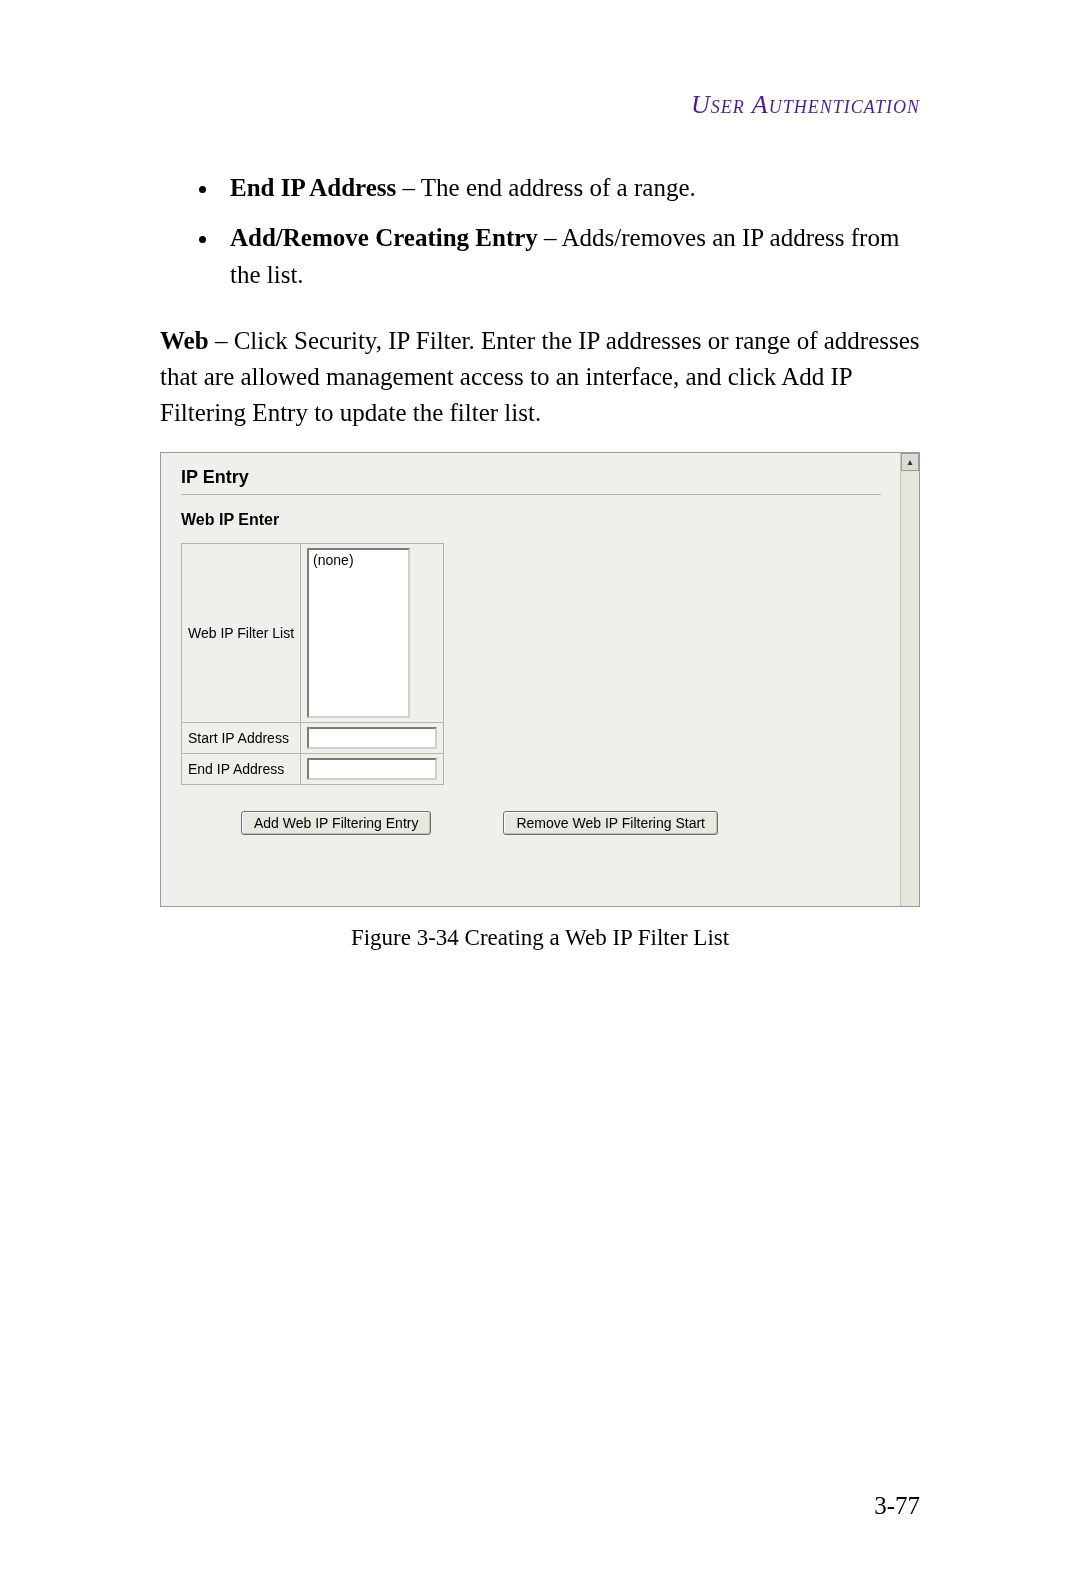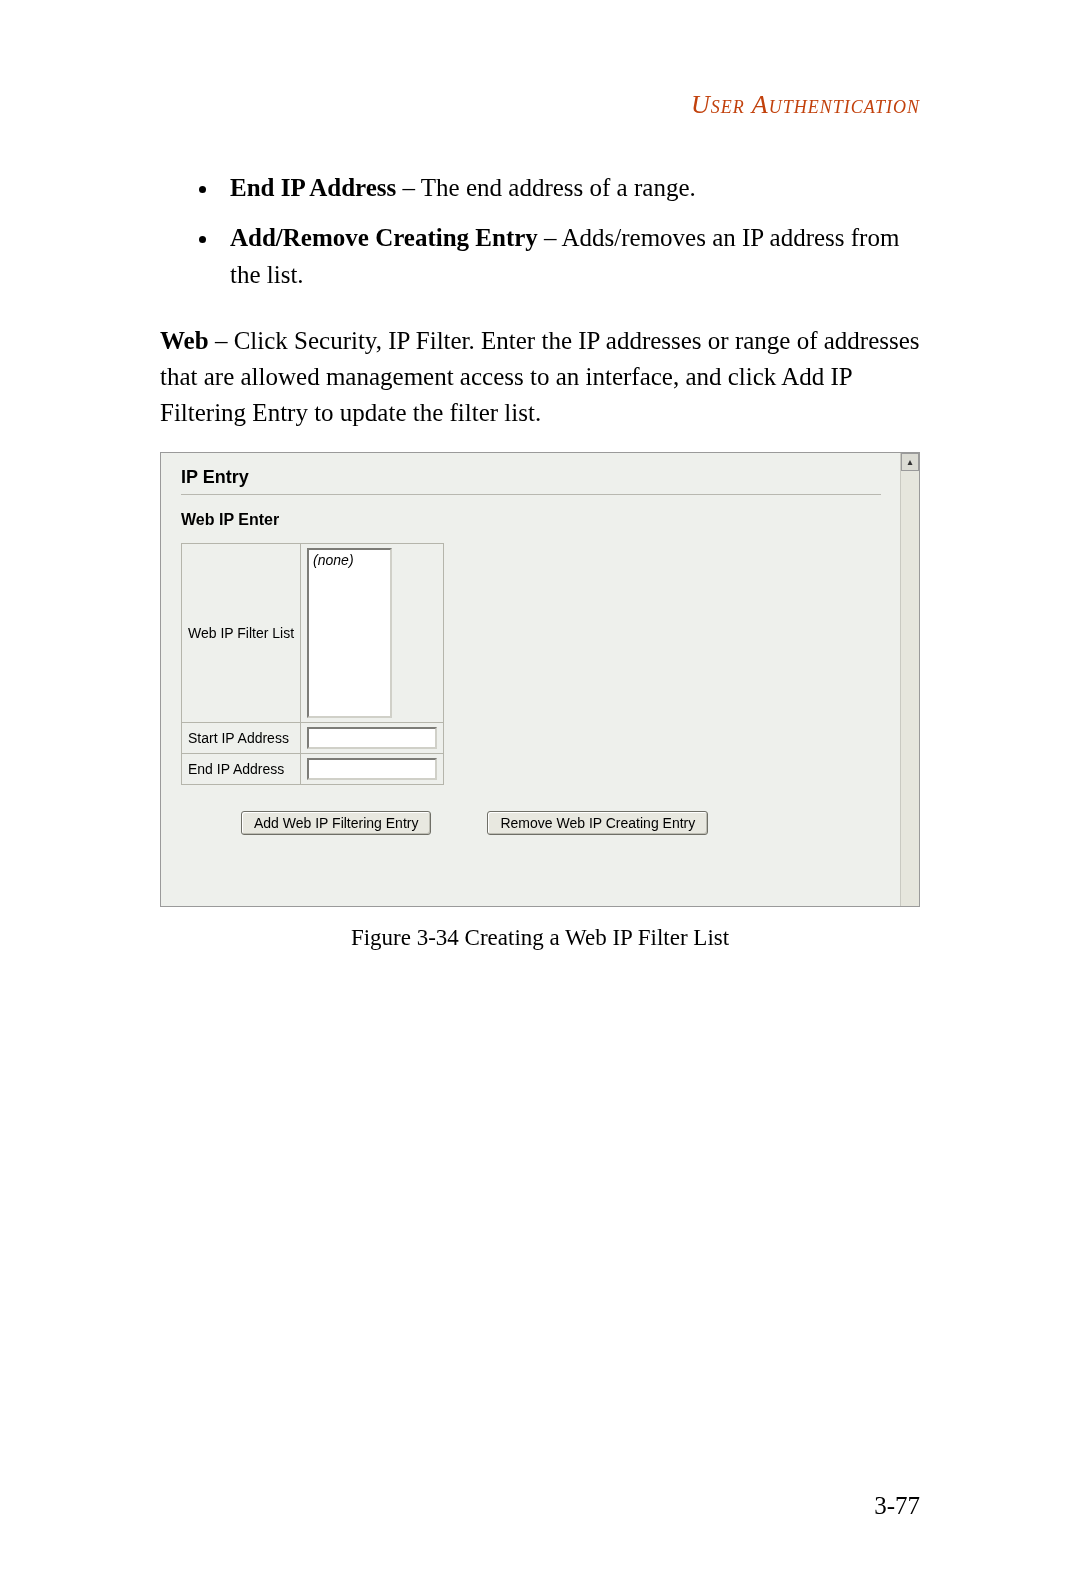--- a/index.html
+++ b/index.html
@@ -19,21 +19,21 @@
     padding: 90px 160px 60px 160px;
   }
   .running-head {
     text-align: right;
     font-variant: small-caps;
     font-style: italic;
     font-family: Garamond, "Times New Roman", Georgia, serif;
     font-size: 26px;
     letter-spacing: 1px;
     margin-bottom: 50px;
-    color: #c2410c;
+    color: #4c1d95;
   }
   ul.bullets {
     margin: 0 0 30px 0;
     padding-left: 60px;
     font-size: 25px;
     line-height: 1.45;
   }
   ul.bullets li {
     margin-bottom: 14px;
     padding-left: 10px;
@@ -130,45 +130,44 @@
     vertical-align: middle;
     background: #eef0ec;
     font-family: Arial, Helvetica, sans-serif;
     font-size: 14px;
     white-space: nowrap;
   }
   table.form td.label {
     width: 105px;
   }
   .listbox {
-    width: 85px;
+    width: 103px;
     height: 170px;
     background: #ffffff;
     border: 2px inset #d0d0c8;
     box-sizing: border-box;
     padding: 2px 4px;
     font-family: Arial, Helvetica, sans-serif;
     font-size: 14px;
     overflow: hidden;
-    font-style: italic;
   }
   .textinput {
     width: 130px;
     height: 22px;
     background: #ffffff;
     border: 2px inset #d0d0c8;
     box-sizing: border-box;
     padding: 1px 3px;
     font-family: Arial, Helvetica, sans-serif;
     font-size: 14px;
   }
   .btnrow {
     margin-top: 26px;
     display: flex;
-    gap: 56px;
+    gap: 72px;
     padding-left: 60px;
   }
   .winbtn {
     font-family: Arial, Helvetica, sans-serif;
     font-size: 14px;
     background: #e8e8e0;
     border: 1px solid #6f6f67;
     border-radius: 3px;
     padding: 3px 12px;
     box-shadow: inset 1px 1px 0 #fff, inset -1px -1px 0 #bdbdb3;
@@ -244,21 +243,21 @@
           <td class="label">End IP Address</td>
           <td>
             <input class="textinput" value="" style="">
           </td>
         </tr>
       </tbody>
         </table>
 
       <div class="btnrow">
         <button class="winbtn">Add Web IP Filtering Entry</button>
-        <button class="winbtn">Remove Web IP Creating Entry</button>
+        <button class="winbtn">Remove Web IP Filtering Start</button>
       </div>
     </div>
   </div>
 
   <div class="figcap">Figure 3-34  Creating a Web IP Filter List</div>
 
   <div class="pagenum">3-77</div>
 </div>
 
 </body></html>

